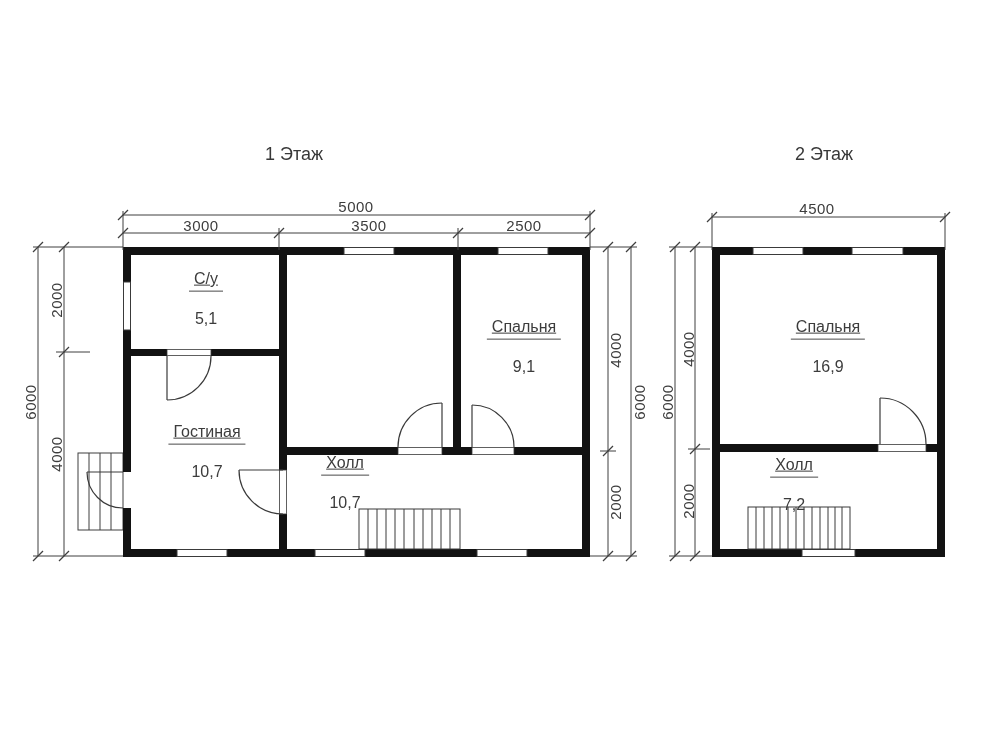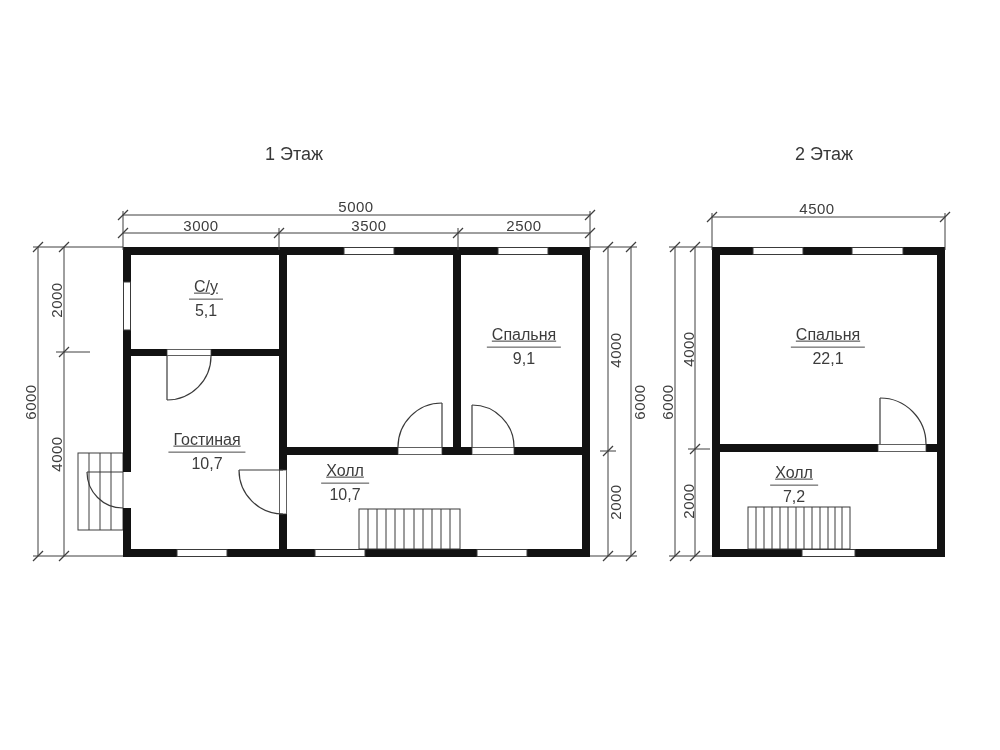--- a/index.html
+++ b/index.html
@@ -26,21 +26,21 @@
   }
   .dim.v{transform:translate(-50%,-50%) rotate(-90deg);}
   .room{
     position:absolute;
     transform:translate(-50%,-50%);
     text-align:center;
     font-size:16px;color:#3c3c3c;
     line-height:1.18;white-space:nowrap;
   }
   .room .nm{display:inline-block;border-bottom:1px solid #4a4a4a;padding:0 5px 2px;text-decoration:underline;}
-  .room .ar{display:block;padding-top:2px;}
+  .room .ar{display:block;padding-top:18px;}
 </style>
 </head>
 <body>
 
 <div class="canvas">
 
   <svg class="plan" width="1000" height="750" viewBox="0 0 1000 750">
 
     <g>
 
@@ -289,20 +289,20 @@
     <span class="nm">Гостиная</span>
     <span class="ar">10,7</span>
   </div>
   <div class="room" style="left:345px;top:483px">
     <span class="nm">Холл</span>
     <span class="ar">10,7</span>
   </div>
 
   <div class="room" style="left:828px;top:347px">
     <span class="nm">Спальня</span>
-    <span class="ar">22,1</span>
+    <span class="ar">16,9</span>
   </div>
   <div class="room" style="left:794px;top:485px">
     <span class="nm">Холл</span>
     <span class="ar">7,2</span>
   </div>
 
 </div>
 
 </body></html>

